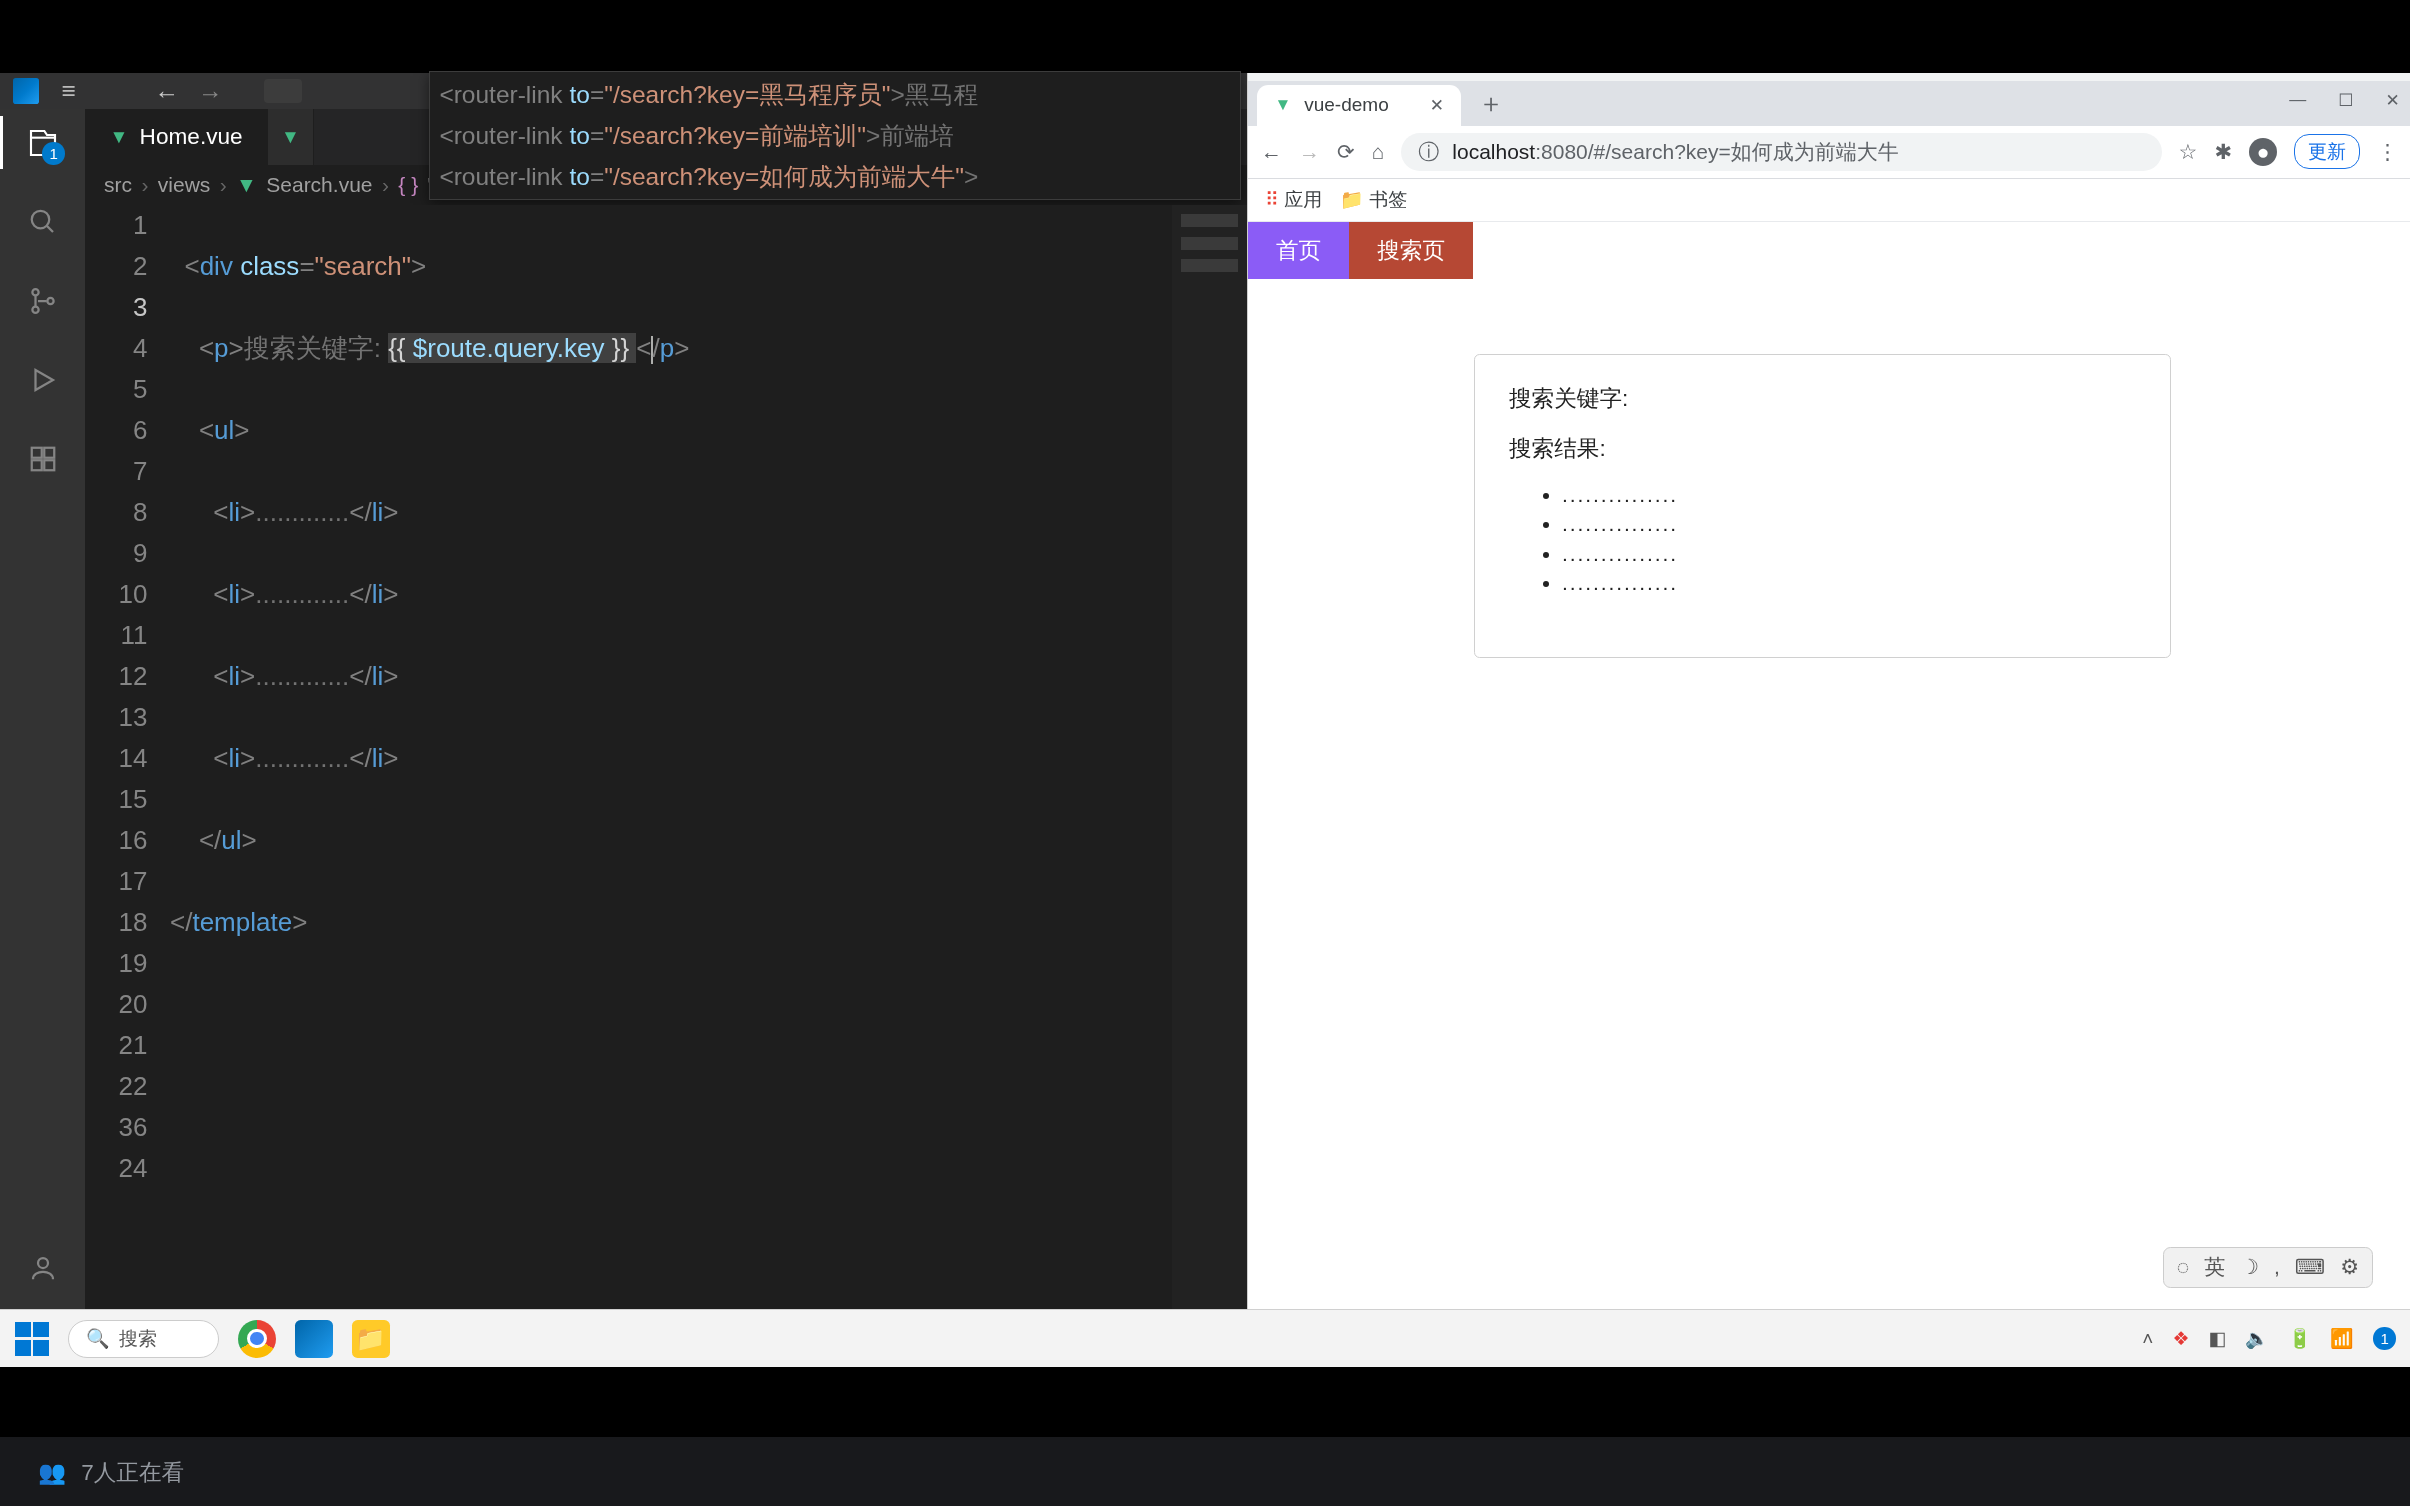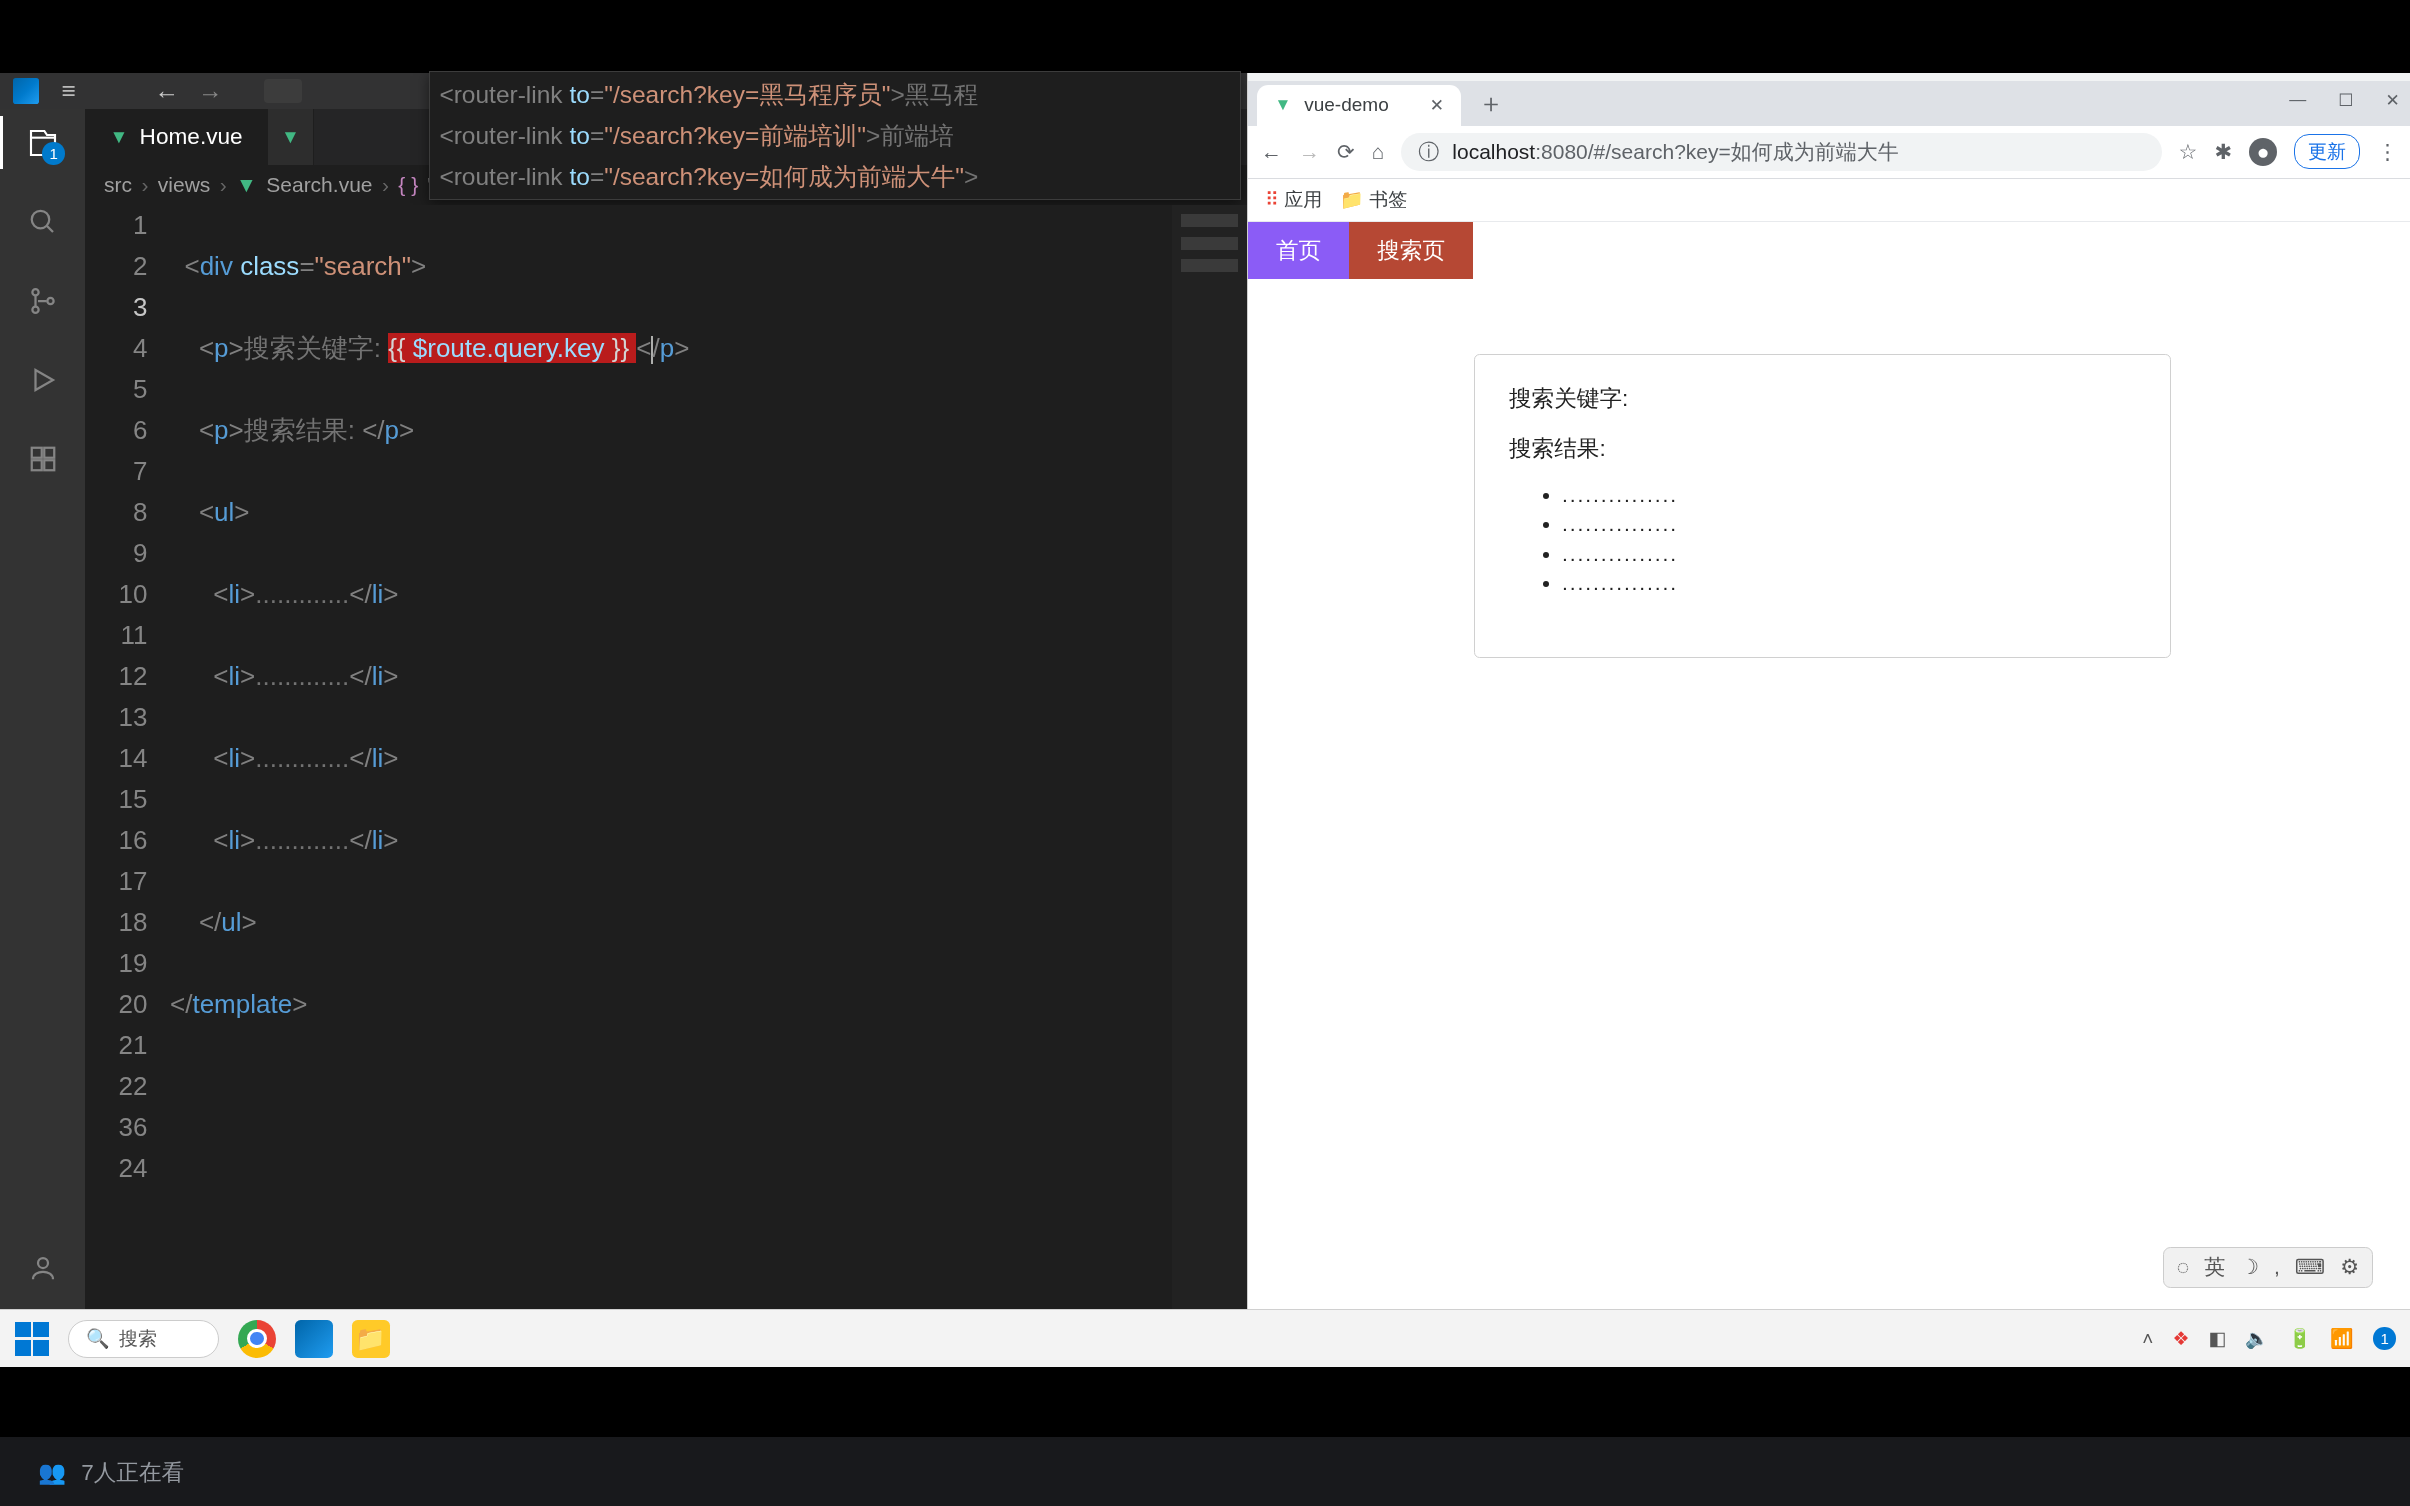--- a/index.html
+++ b/index.html
@@ -34,21 +34,21 @@
   .code-area { flex:1; display:flex; font-family:Consolas,Menlo,monospace; font-size:26px; line-height:41px; background:#1e1e1e; position:relative; overflow:hidden; }
   .gutter { width:85px; text-align:right; padding-right:22.6px; color:#858585; }
   .gutter .ln.active { color:#c6c6c6; }
   .codelines { flex:1; white-space:pre; color:#d4d4d4; }
   .t-tag { color:#808080; }
   .t-el { color:#569cd6; }
   .t-attr { color:#9cdcfe; }
   .t-str { color:#ce9178; }
   .t-text { color:#737373; }
   .t-punc { color:#d4d4d4; }
-  .sel-hl { background:#b91c1c; }
+  .sel-hl { background:#404040; }
   .cursor { display:inline-block; width:1.9px; height:28px; background:#aeafad; vertical-align:middle; margin-left:-0.9px; }
   .minimap { position:absolute; right:0; top:0; width:75px; height:100%; background:rgba(255,255,255,0.02); }
   .minimap .mm-stub { margin:9.4px 9.4px; height:13px; background:#3a3a3a; }
   .statusbar { height:38px; background:#007acc; color:#fff; display:flex; align-items:center; padding:0 13px; font-size:21px; gap:22.6px; }
   .statusbar .sb-right { margin-left:auto; display:flex; gap:26px; align-items:center; }
   .statusbar .sb-item { display:flex; align-items:center; gap:5.6px; }
   
   .router-popup { position:absolute; left:429px; top:-1.9px; width:812px; background:#1e1e1e; border:0.9px solid #3c3c3c; font-family:Consolas,monospace; font-size:24.5px; line-height:41px; padding:1.9px 9.4px; color:#d4d4d4; box-shadow:0 3.8px 13px rgba(0,0,0,0.5); white-space:nowrap; overflow:hidden; }
   
   .chrome { position:absolute; left:1247px; top:0; right:0; bottom:0; background:#fff; color:#222; display:flex; flex-direction:column; border-left:0.9px solid #cfcfcf; }
@@ -218,21 +218,20 @@
             <div class="ln">19</div>
             <div class="ln">20</div>
             <div class="ln">21</div>
             <div class="ln">22</div>
             <div class="ln">36</div>
             <div class="ln">24</div>
           </div>
           <div class="codelines">
 <div><span class="t-tag">  &lt;</span><span class="t-el">div</span><span> </span><span class="t-attr">class</span><span class="t-tag">=</span><span class="t-str">"search"</span><span class="t-tag">&gt;</span></div>
 <div><span class="t-tag">    &lt;</span><span class="t-el">p</span><span class="t-tag">&gt;</span><span class="t-text">搜索关键字: </span><span class="sel-hl"><span class="t-punc">{{ </span><span class="t-attr">$route.query.key</span><span class="t-punc"> }}</span></span><span class="sel-hl"> </span><span class="t-tag">&lt;</span><span class="cursor"></span><span class="t-tag">/</span><span class="t-el">p</span><span class="t-tag">&gt;</span></div>
-<div><span class="t-tag">    &lt;</span><span class="t-el">p</span><span class="t-tag">&gt;</span><span class="t-text">搜索结果: </span><span class="t-tag">&lt;/</span><span class="t-el">p</span><span class="t-tag">&gt;</span></div>
 <div><span class="t-tag">    &lt;</span><span class="t-el">ul</span><span class="t-tag">&gt;</span></div>
 <div><span class="t-tag">      &lt;</span><span class="t-el">li</span><span class="t-tag">&gt;</span><span class="t-text">.............</span><span class="t-tag">&lt;/</span><span class="t-el">li</span><span class="t-tag">&gt;</span></div>
 <div><span class="t-tag">      &lt;</span><span class="t-el">li</span><span class="t-tag">&gt;</span><span class="t-text">.............</span><span class="t-tag">&lt;/</span><span class="t-el">li</span><span class="t-tag">&gt;</span></div>
 <div><span class="t-tag">      &lt;</span><span class="t-el">li</span><span class="t-tag">&gt;</span><span class="t-text">.............</span><span class="t-tag">&lt;/</span><span class="t-el">li</span><span class="t-tag">&gt;</span></div>
 <div><span class="t-tag">      &lt;</span><span class="t-el">li</span><span class="t-tag">&gt;</span><span class="t-text">.............</span><span class="t-tag">&lt;/</span><span class="t-el">li</span><span class="t-tag">&gt;</span></div>
 <div><span class="t-tag">    &lt;/</span><span class="t-el">ul</span><span class="t-tag">&gt;</span></div>
 <div><span class="t-tag">&lt;/</span><span class="t-el">template</span><span class="t-tag">&gt;</span></div>
 <div> </div>
 <div></div>
 

